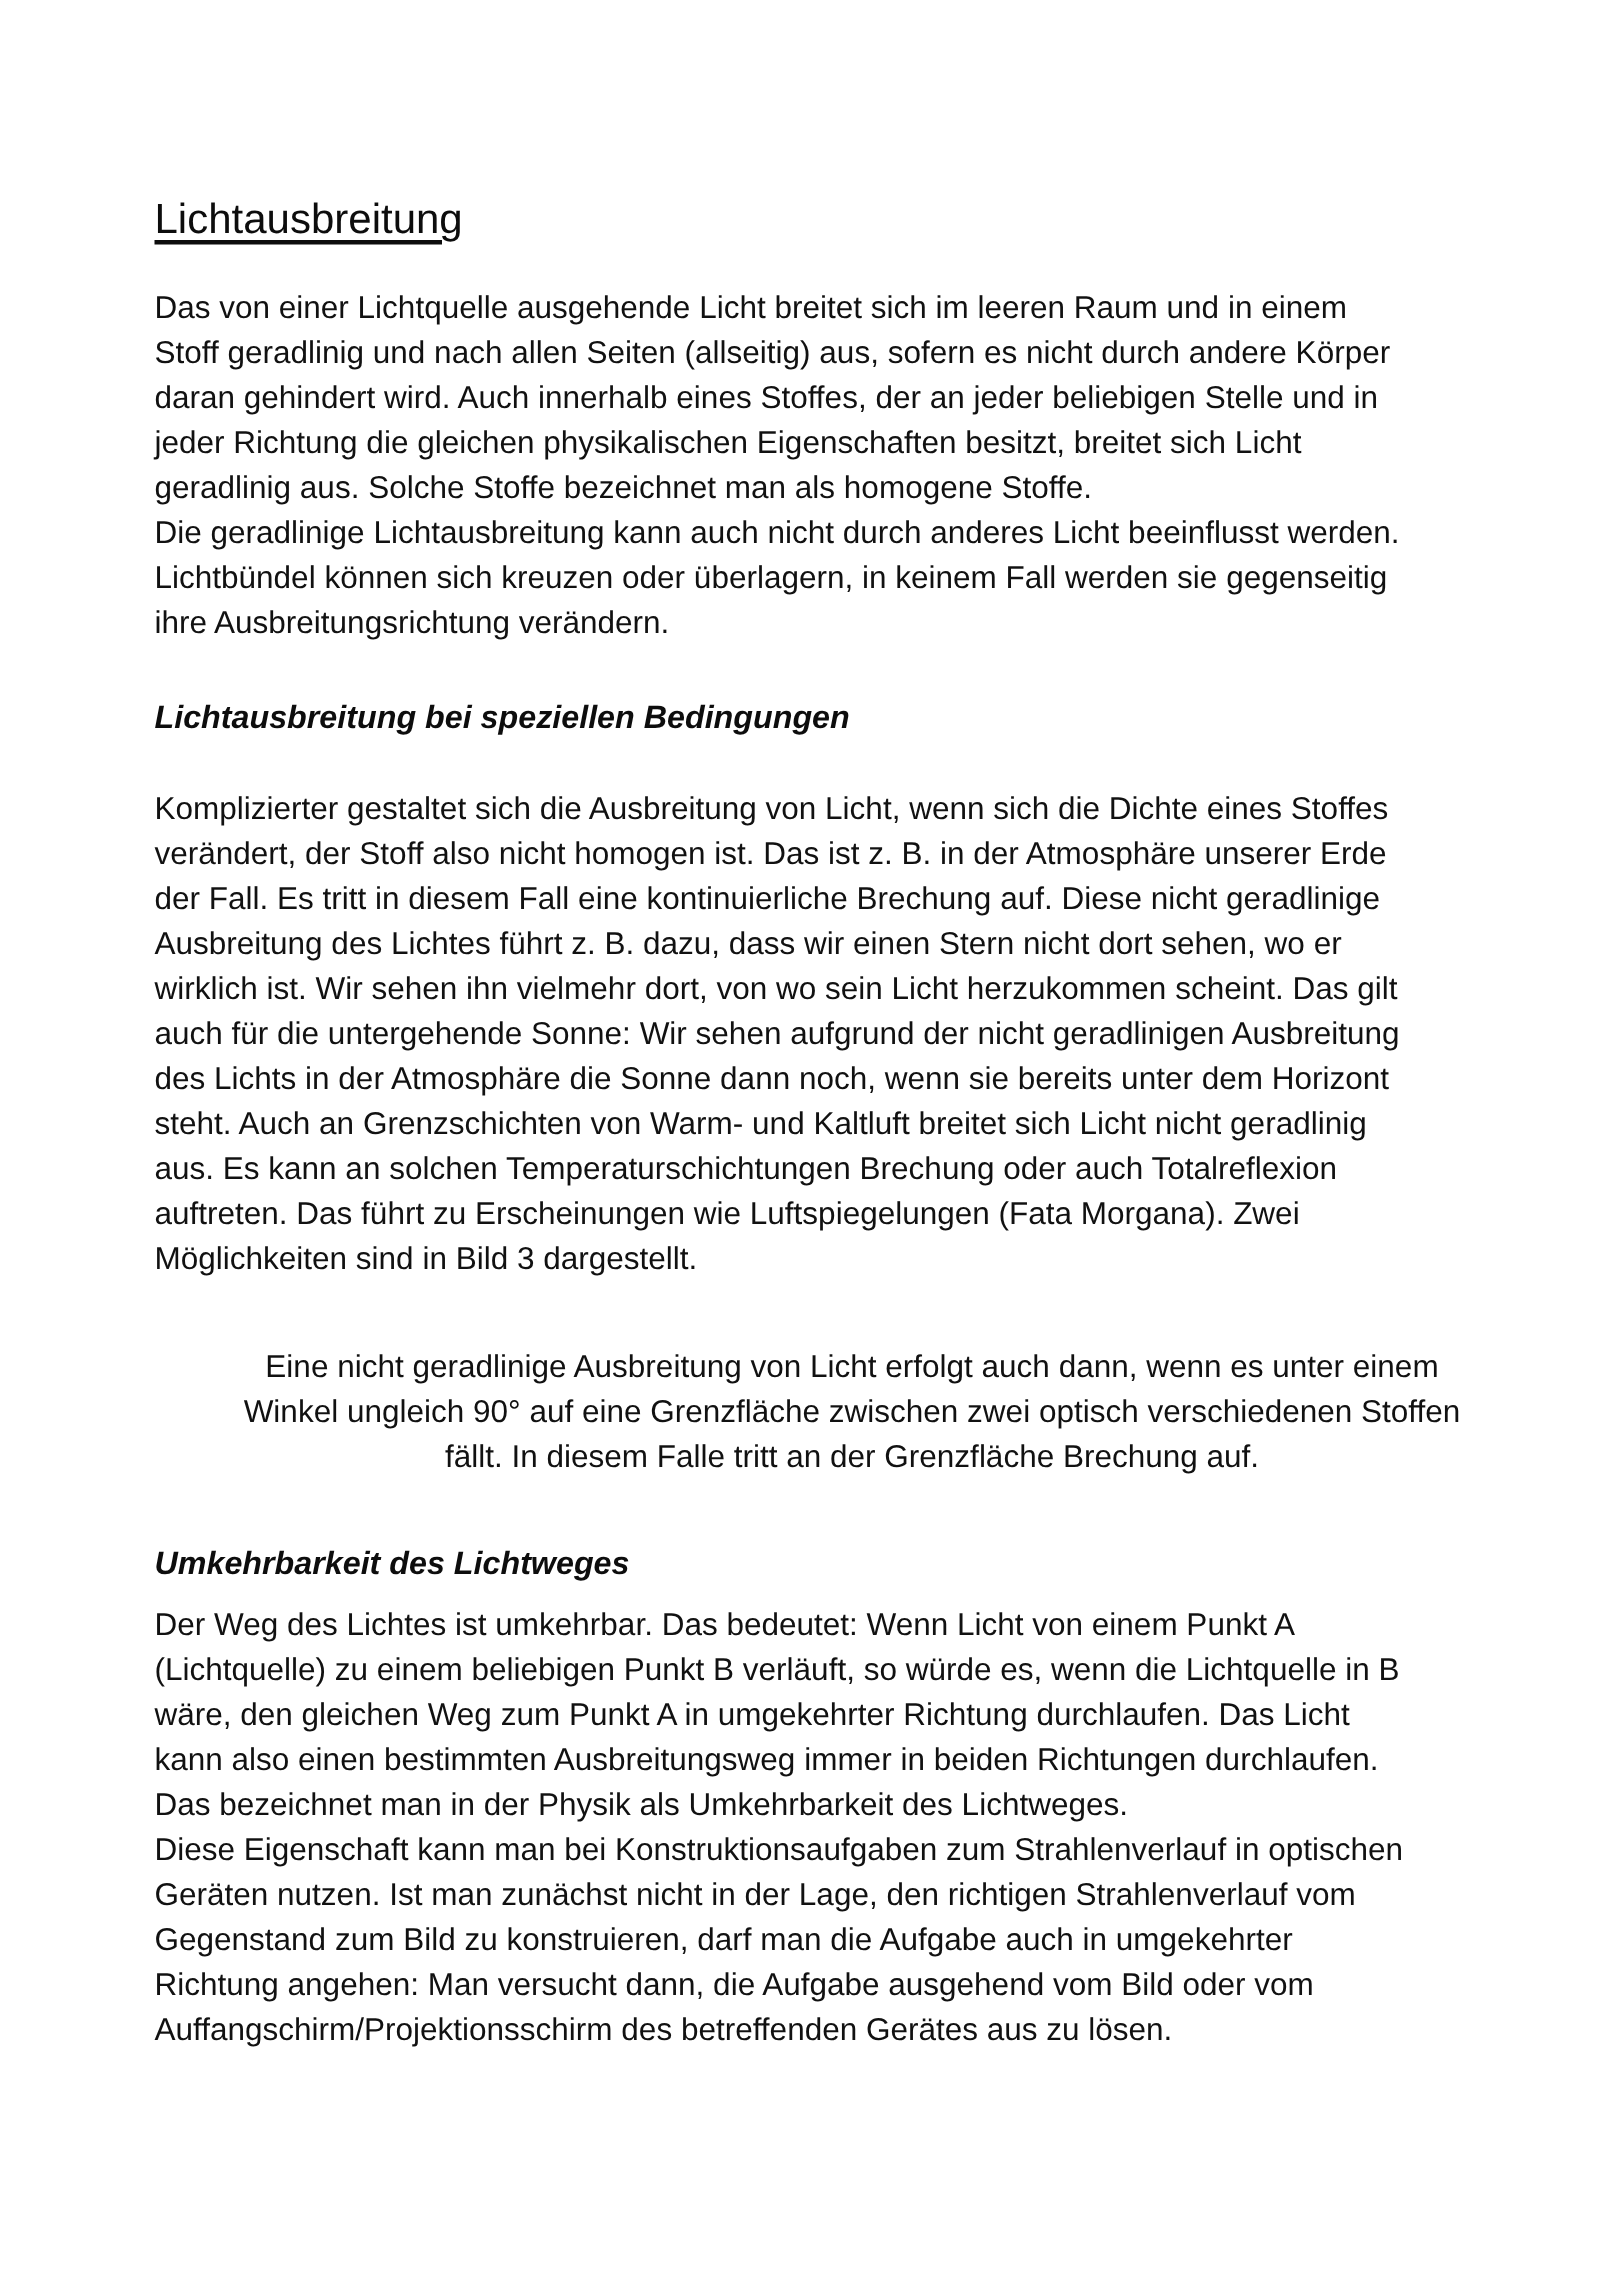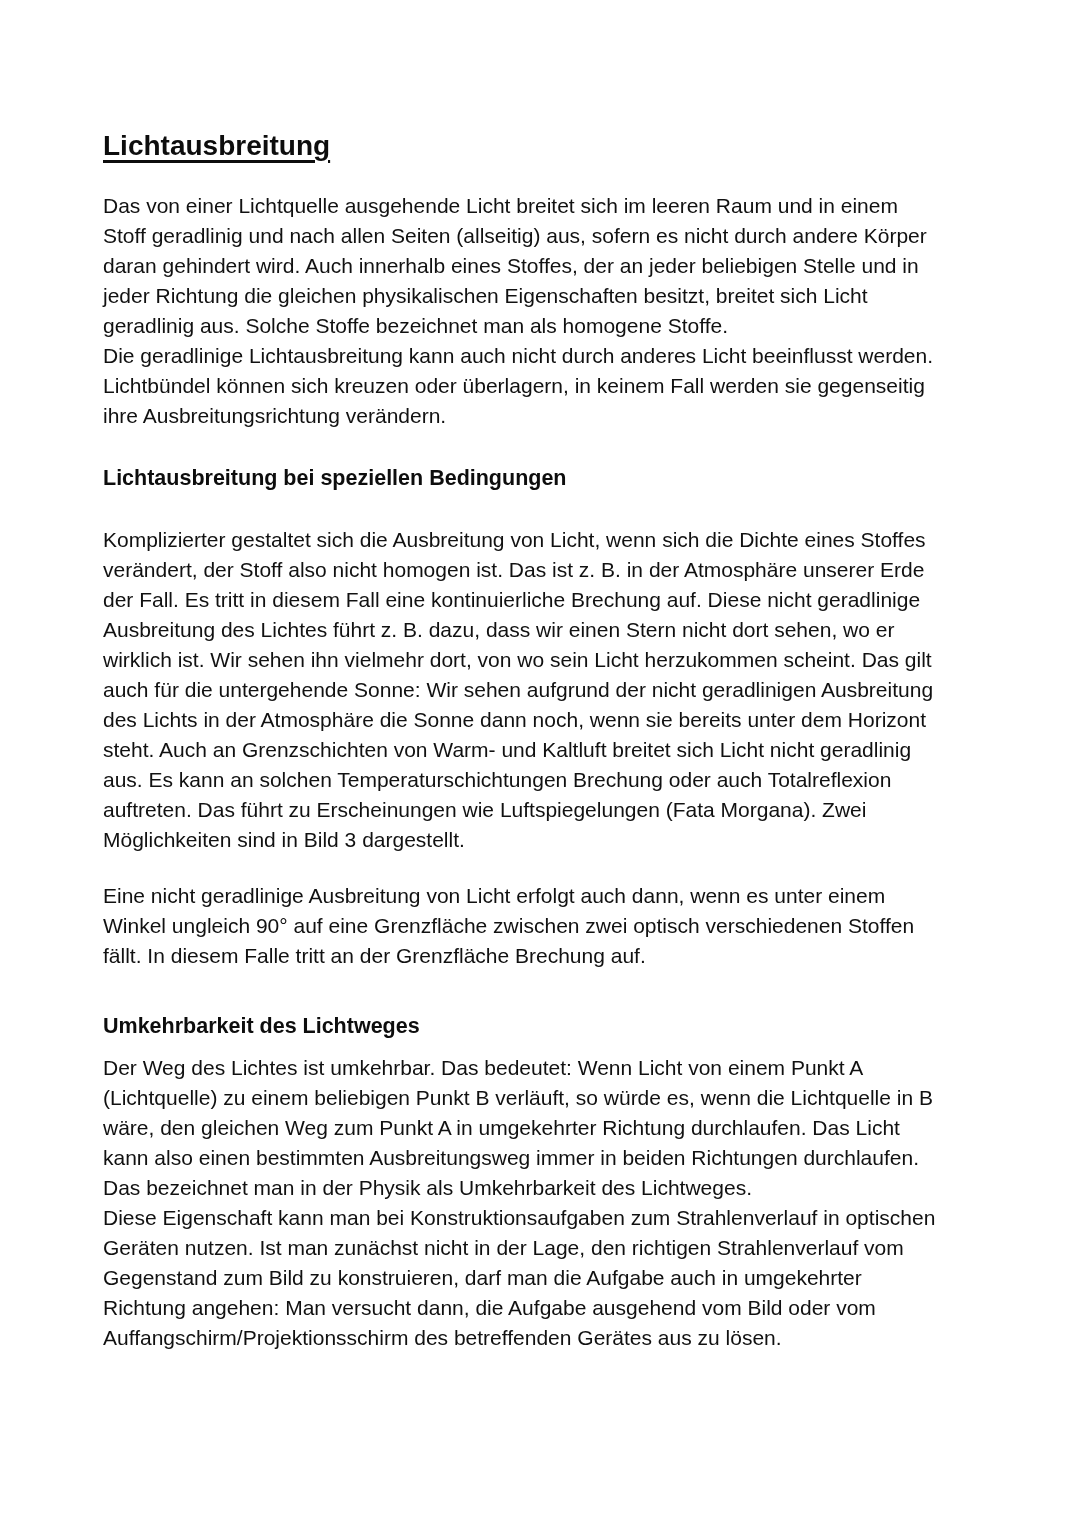--- a/index.html
+++ b/index.html
@@ -18,46 +18,48 @@
   }
   .content {
     position: absolute;
     left: 103px;
     top: 129px;
     width: 930px;
   }
   .doc-title {
     font-size: 28px;
     line-height: 34px;
-    font-weight: 700;
+    font-weight: 400;
     margin: 0 0 28px 0;
     text-decoration: underline;
     text-decoration-thickness: 3px;
     text-underline-offset: 5px;
     color: #0d0d0d;
   }
   .para {
     font-size: 21px;
     line-height: 30px;
     margin: 0;
     white-space: pre-line;
     color: #111111;
   }
   .section-heading {
     font-size: 21.5px;
     line-height: 30px;
     font-weight: 700;
     margin: 32px 0;
     color: #0d0d0d;
+    font-style: italic;
   }
   .section-heading.reversibility {
     margin: 40px 0 12px 0;
   }
   .para.note {
-    margin-top: 26px;
+    margin-top: 42px;
+    text-align: center;
   }
 </style>
 </head>
 <body>
 
 <div class="page">
   <div class="content">
 
     <h1 class="doc-title">Lichtausbreitung</h1>
 

